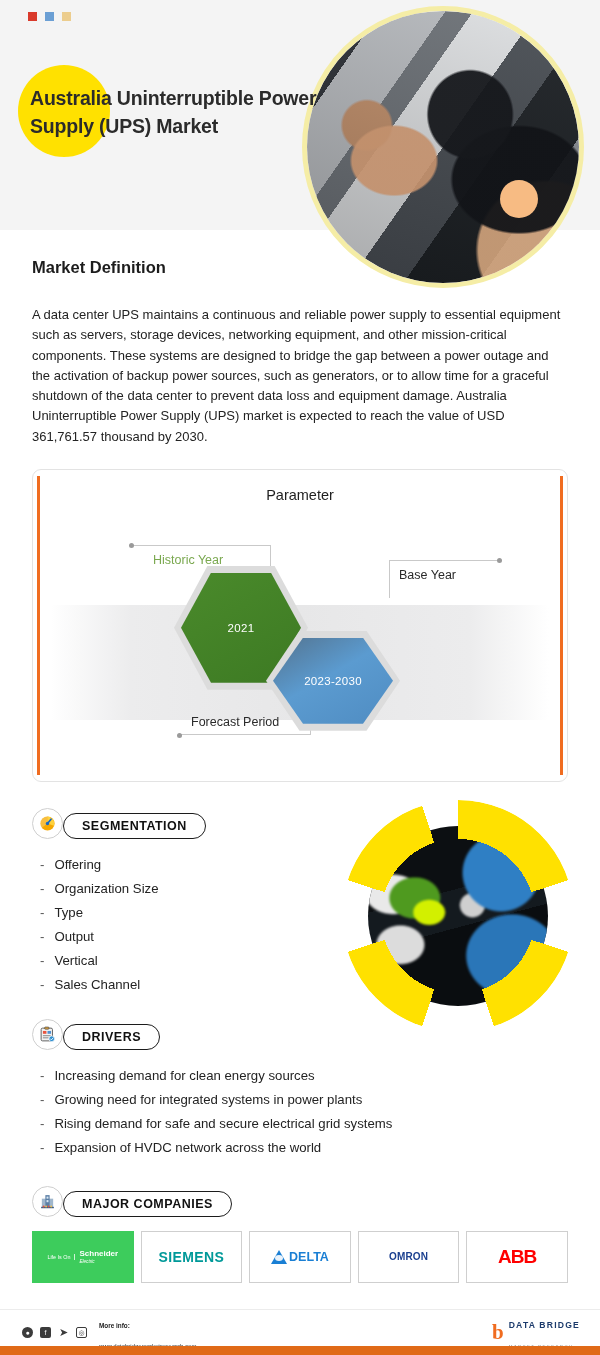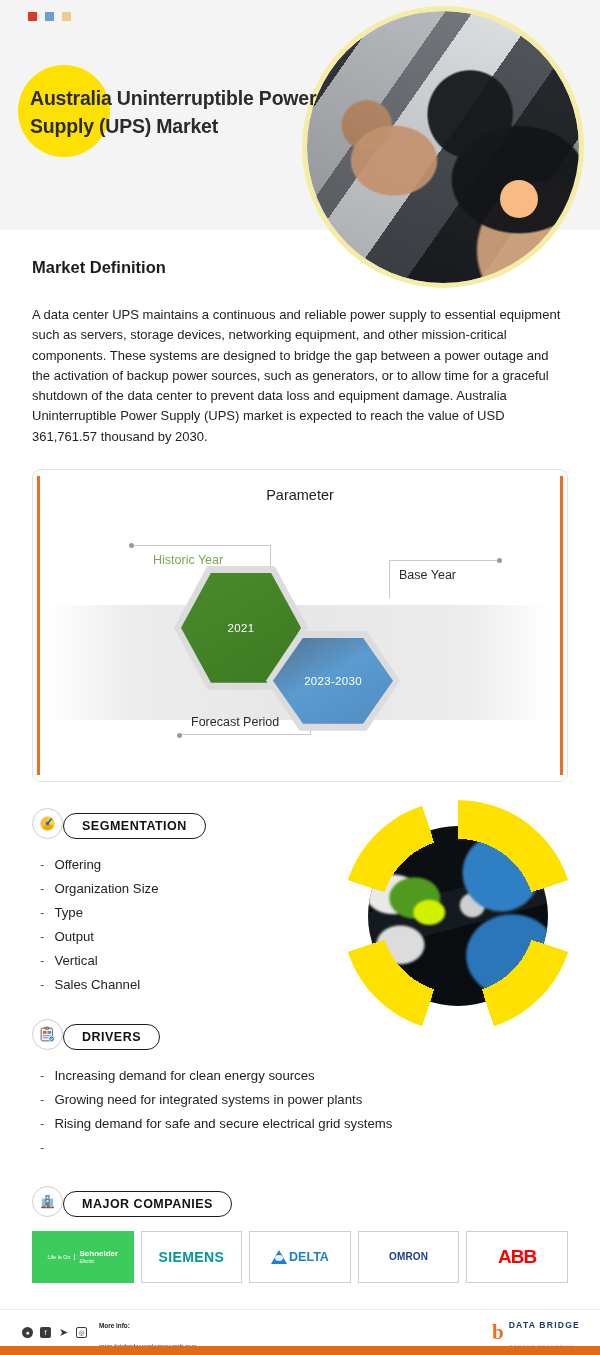--- a/index.html
+++ b/index.html
@@ -380,20 +380,21 @@
     <div class="bullet">
         <span class="dash">-</span>
         <span>Growing need for integrated systems in power plants</span>
       </div>
     <div class="bullet">
         <span class="dash">-</span>
         <span>Rising demand for safe and secure electrical grid systems</span>
       </div>
     <div class="bullet">
         <span class="dash">-</span>
+        <span>Expansion of HVDC network across the world</span>
       </div>
   </div>
 </div>
 
 <div class="section comp-block">
   <div class="badge-row">
     <span class="badge-icon">
       <svg width="17" height="17" viewBox="0 0 24 24" aria-hidden="true">
         <rect x="4" y="8" width="6" height="13" fill="#9fb6cc"></rect>
         <rect x="14" y="8" width="6" height="13" fill="#9fb6cc"></rect>

